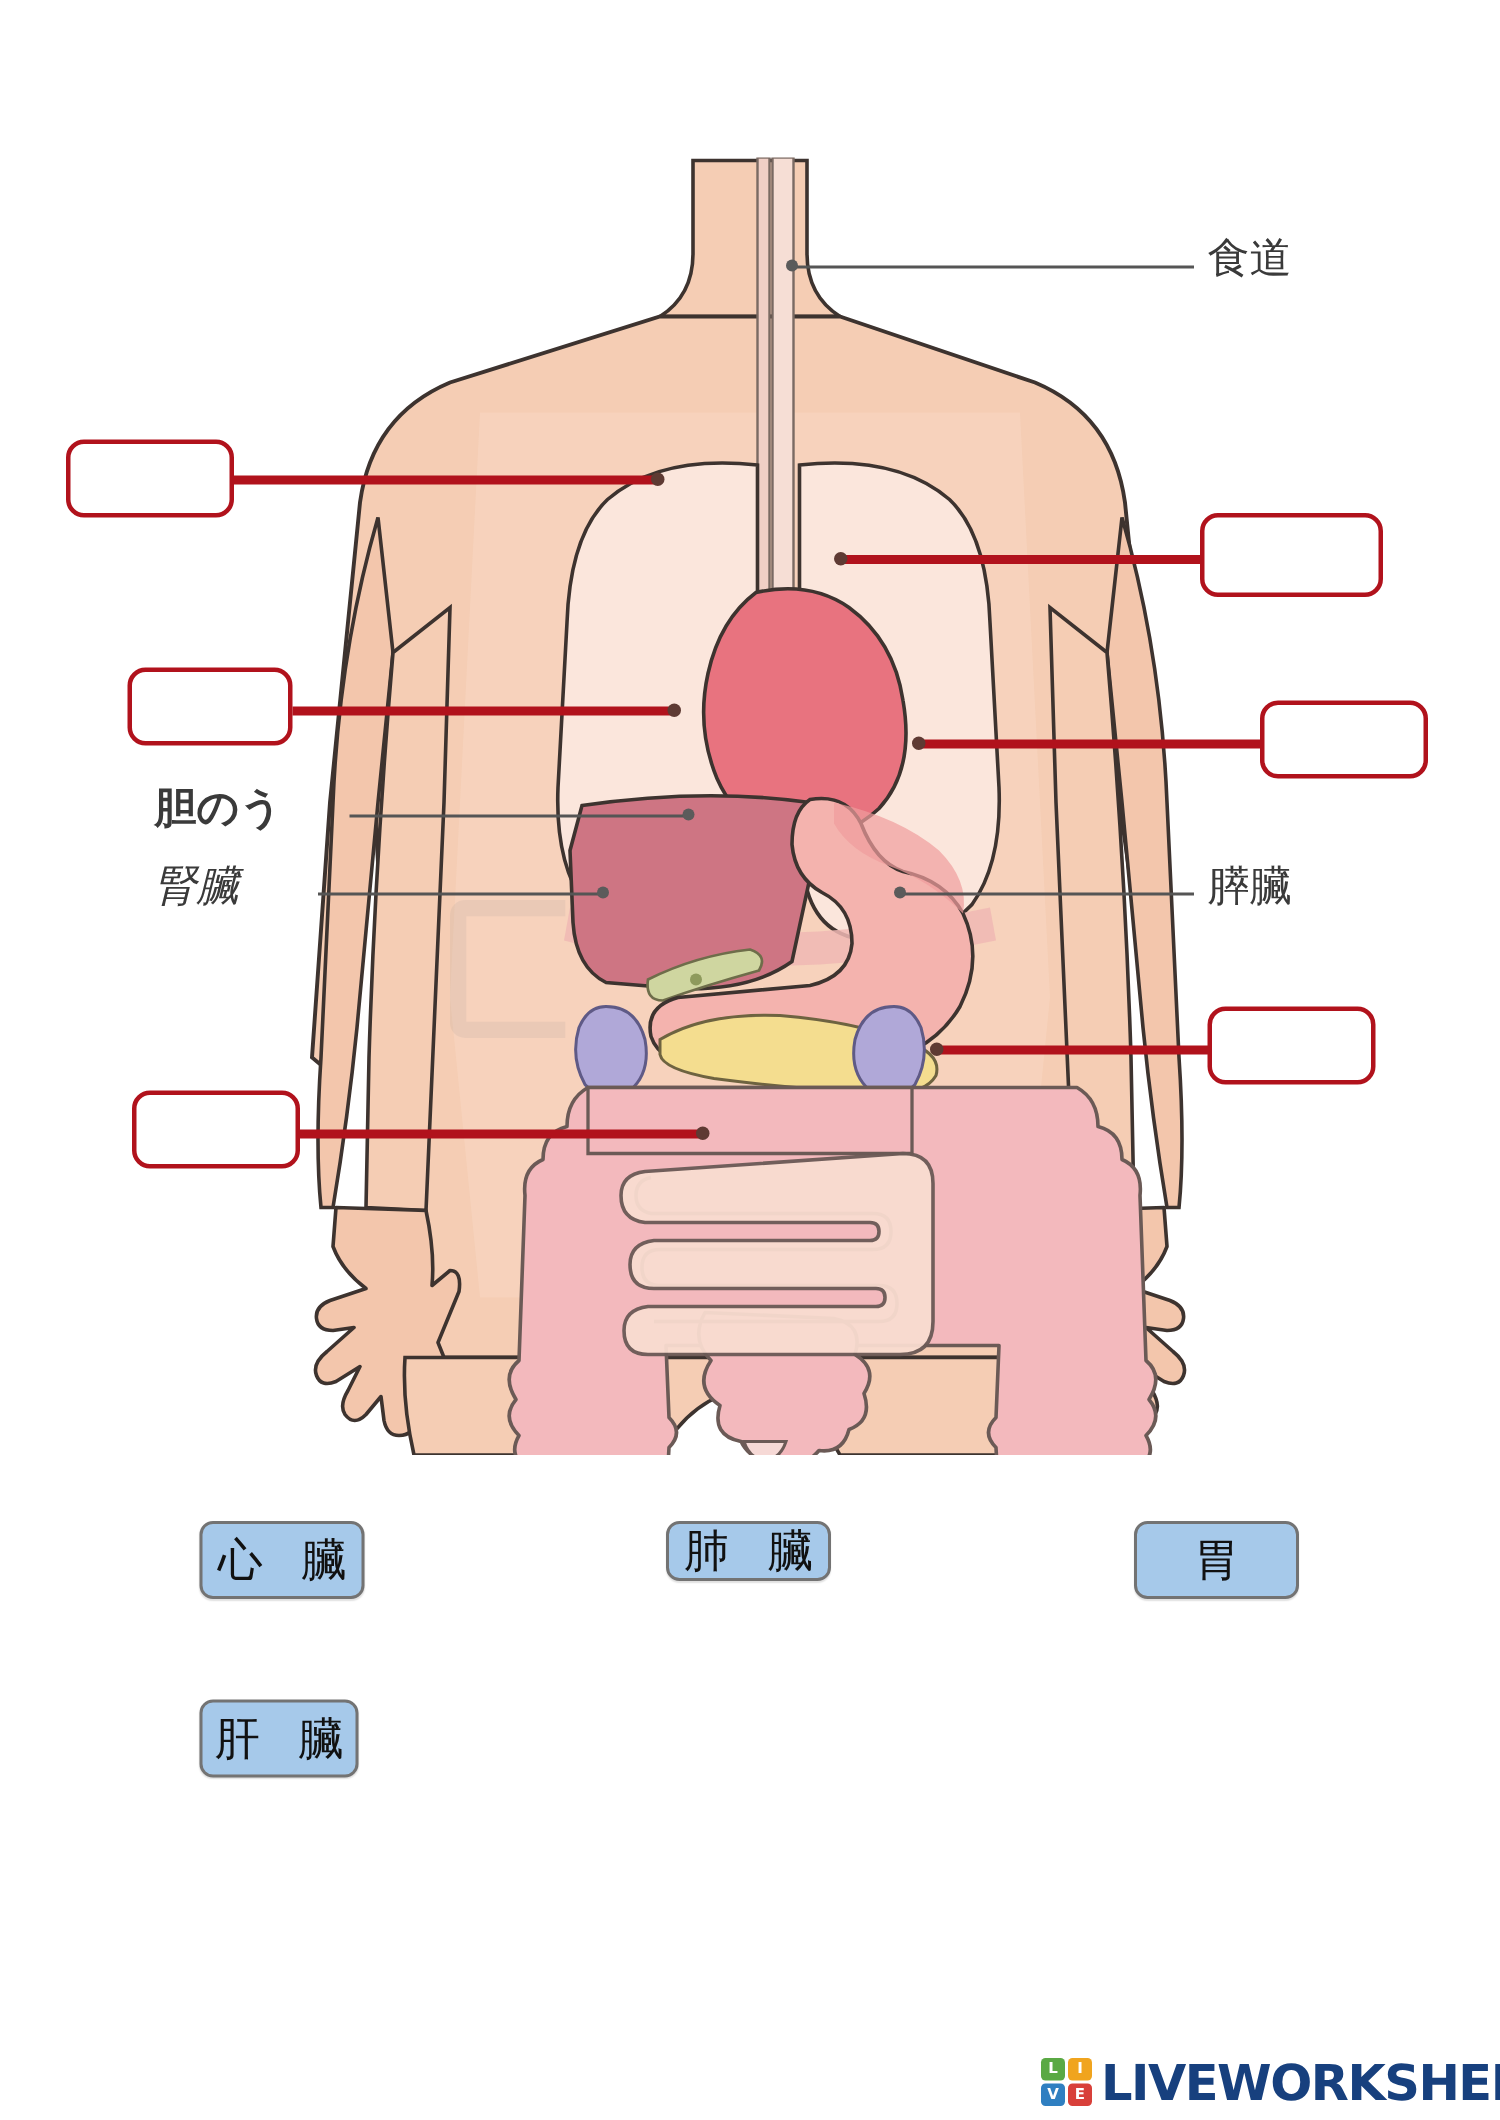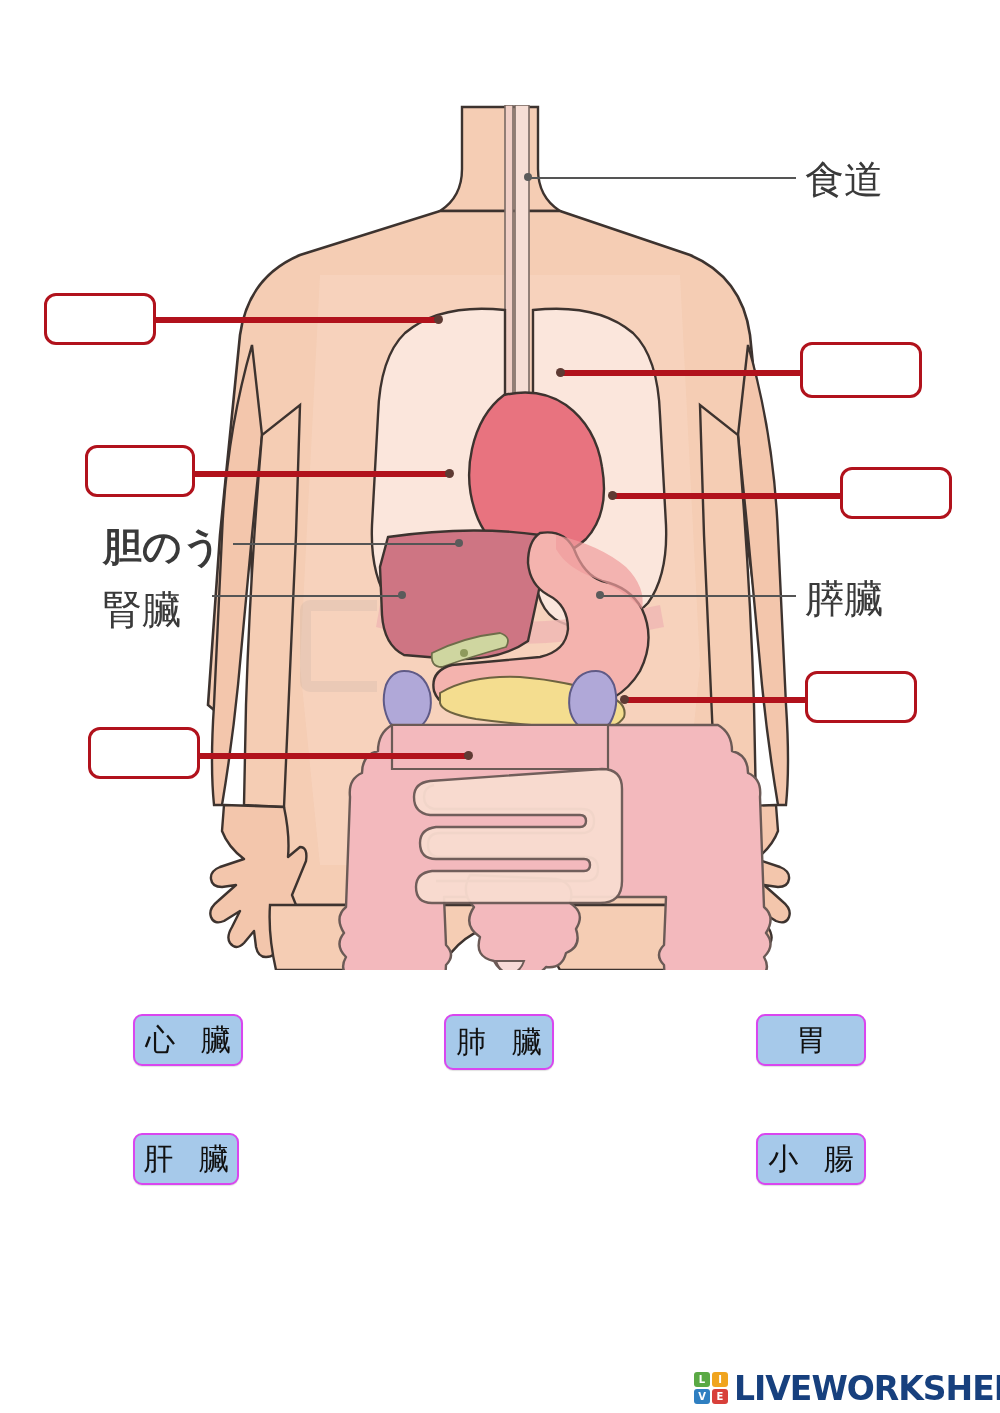--- a/index.html
+++ b/index.html
@@ -40,37 +40,37 @@
     position:absolute;
     width:9px;height:9px;border-radius:50%;
     background:#5e3a33;
     z-index:39;
   }
 
   
   .plabel{
     position:absolute;
     font-family:"DejaVu Serif","Liberation Serif",serif;
-    font-size:39px;color:#3a3a3a;white-space:nowrap;
+    font-size:28px;color:#3a3a3a;white-space:nowrap;
     z-index:40;
   }
   .pline{
     position:absolute;height:2px;background:#555;z-index:37;
   }
   .pdot{
     position:absolute;width:8px;height:8px;border-radius:50%;
     background:#5b5b5b;z-index:38;
   }
 
   
   #bank{position:absolute;left:0;top:1000px;width:1000px;height:230px;}
   .chip{
     position:absolute;
     background:#a6c9ea;
-    border:2px solid #d946ef;
+    border:2px solid #737373;
     border-radius:9px;
     box-sizing:border-box;
     display:flex;align-items:center;justify-content:center;
     font-family:"DejaVu Sans","Liberation Sans",sans-serif;
     font-size:30px;color:#111;
     letter-spacing:8px;text-indent:8px;
     box-shadow:0 1px 1px rgba(0,0,0,.12);
   }
 
   
@@ -268,21 +268,21 @@
     <div class="pline" style="left:528px;top:72px;width:268px;"></div>
     <div class="pdot" style="left:524px;top:68px;"></div>
     <div class="plabel" style="left:805px;top:48px;">食道</div>
 
     <div class="pline" style="left:233px;top:438px;width:226px;"></div>
     <div class="pdot" style="left:455px;top:434px;"></div>
     <div class="plabel" style="left:103px;top:415px;font-weight:bold;">胆のう</div>
 
     <div class="pline" style="left:212px;top:490px;width:190px;"></div>
     <div class="pdot" style="left:398px;top:486px;"></div>
-    <div class="plabel" style="left:103px;top:478px;">腎臟</div>
+    <div class="plabel" style="left:103px;top:467px;font-style:italic;">腎臟</div>
 
     <div class="pline" style="left:600px;top:490px;width:196px;"></div>
     <div class="pdot" style="left:596px;top:486px;"></div>
     <div class="plabel" style="left:805px;top:467px;">膵臟</div>
 
     <div class="leader" style="left:155px;top:212px;width:285px;"></div>
     <div class="leader-dot" style="left:434px;top:210px;"></div>
     <div class="blank" style="left:44px;top:188px;width:112px;height:52px;"></div>
 
     <div class="leader" style="left:560px;top:265px;width:245px;"></div>
@@ -301,25 +301,24 @@
     <div class="leader-dot" style="left:620px;top:590px;"></div>
     <div class="blank" style="left:805px;top:566px;width:112px;height:52px;"></div>
 
     <div class="leader" style="left:198px;top:648px;width:272px;"></div>
     <div class="leader-dot" style="left:464px;top:646px;"></div>
     <div class="blank" style="left:88px;top:622px;width:112px;height:52px;"></div>
   </div>
 
   <div id="bank">
     <div class="chip" style="left:133px;top:14px;width:110px;height:52px;">心 臟</div>
-    <div class="chip" style="left:444px;top:14px;width:110px;height:56px;">肺 臟</div>
+    <div class="chip" style="left:444px;top:14px;width:110px;height:40px;">肺 臟</div>
     <div class="chip" style="left:756px;top:14px;width:110px;height:52px;">胃</div>
 
     <div class="chip" style="left:133px;top:133px;width:106px;height:52px;">肝 臟</div>
-    <div class="chip" style="left:756px;top:133px;width:110px;height:52px;">小 腸</div>
   </div>
 
   <div id="logo">
     <div class="tiles">
       <div class="tile" style="background: rgb(90, 169, 68);">L</div>
       <div class="tile" style="background: rgb(240, 164, 30);">I</div>
       <div class="tile" style="background: rgb(47, 127, 193);">V</div>
       <div class="tile" style="background: rgb(216, 64, 58);">E</div>
     </div>
     <div class="logotext">LIVEWORKSHEETS</div>

